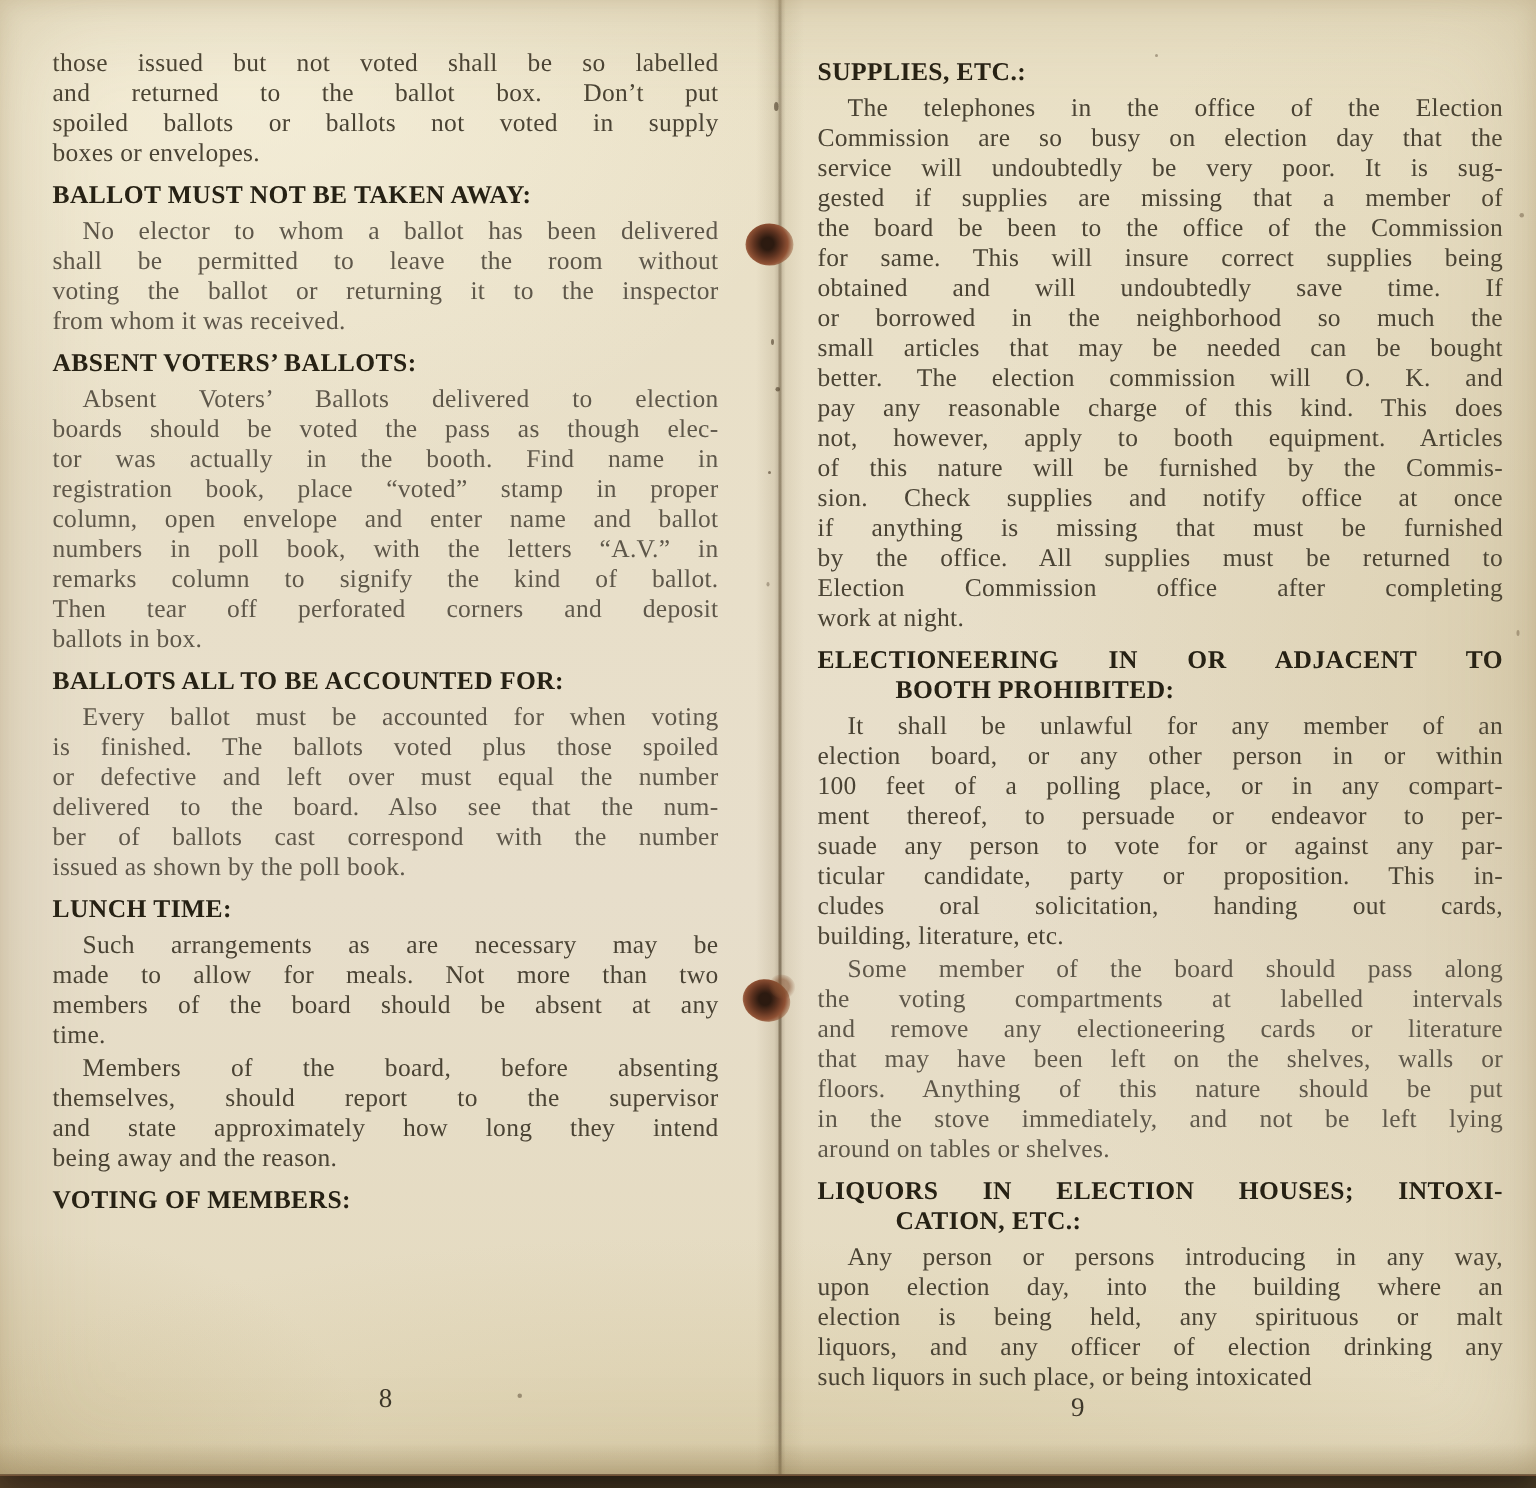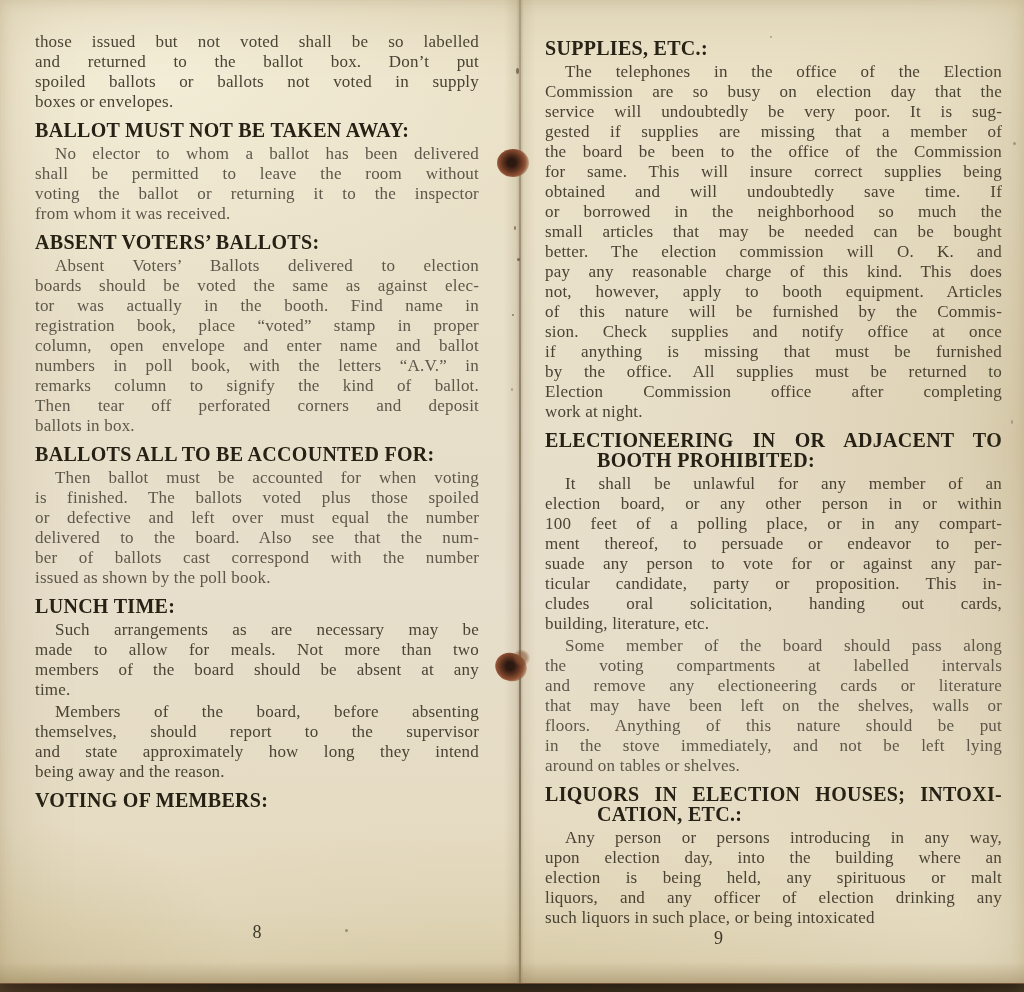--- a/index.html
+++ b/index.html
@@ -22,21 +22,21 @@
     letter-spacing:.2px;
   }
   .content-left{left:35px;top:32px;width:444px;}
   .content-right{left:545px;top:30px;width:457px;}
   .line{text-align:justify;text-align-last:justify;white-space:normal;}
   .line.last{text-align-last:left;}
   .line.indent{text-indent:20px;}
   .para{margin:0 0 2px 0;}
   .para.faded{color:#5e574a;}
   .heading{
-    font-weight:bold;color:#262114;font-size:20px;line-height:20px;
+    font-weight:bold;color:#262114;font-size:17px;line-height:20px;
     margin:8px 0 4px 0;letter-spacing:.3px;
   }
   .hline{text-align:left;text-align-last:left;}
   .hline.stretch{text-align:justify;text-align-last:justify;}
   .hline.cont{margin-left:52px;}
   .page-number{
     position:absolute;font-size:18px;color:#3d372a;text-align:center;
   }
   .pn-left{left:35px;top:922px;width:444px;}
   .pn-right{left:545px;top:928px;width:457px;padding-right:110px;box-sizing:border-box;}
@@ -92,34 +92,34 @@
         <div class="line indent">No elector to whom a ballot has been delivered</div>
         <div class="line">shall be permitted to leave the room without</div>
         <div class="line">voting the ballot or returning it to the inspector</div>
         <div class="line last">from whom it was received.</div>
       </div>
       <div class="heading">
         <div class="hline">ABSENT VOTERS’ BALLOTS:</div>
       </div>
       <div class="para faded">
         <div class="line indent">Absent Voters’ Ballots delivered to election</div>
-        <div class="line">boards should be voted the same as against elec-</div>
+        <div class="line">boards should be voted the pass as though elec-</div>
         <div class="line">tor was actually in the booth. Find name in</div>
         <div class="line">registration book, place “voted” stamp in proper</div>
         <div class="line">column, open envelope and enter name and ballot</div>
         <div class="line">numbers in poll book, with the letters “A.V.” in</div>
         <div class="line">remarks column to signify the kind of ballot.</div>
         <div class="line">Then tear off perforated corners and deposit</div>
         <div class="line last">ballots in box.</div>
       </div>
       <div class="heading">
         <div class="hline">BALLOTS ALL TO BE ACCOUNTED FOR:</div>
       </div>
       <div class="para faded">
-        <div class="line indent">Then ballot must be accounted for when voting</div>
+        <div class="line indent">Every ballot must be accounted for when voting</div>
         <div class="line">is finished. The ballots voted plus those spoiled</div>
         <div class="line">or defective and left over must equal the number</div>
         <div class="line">delivered to the board. Also see that the num-</div>
         <div class="line">ber of ballots cast correspond with the number</div>
         <div class="line last">issued as shown by the poll book.</div>
       </div>
       <div class="heading">
         <div class="hline">LUNCH TIME:</div>
       </div>
       <div class="para">

